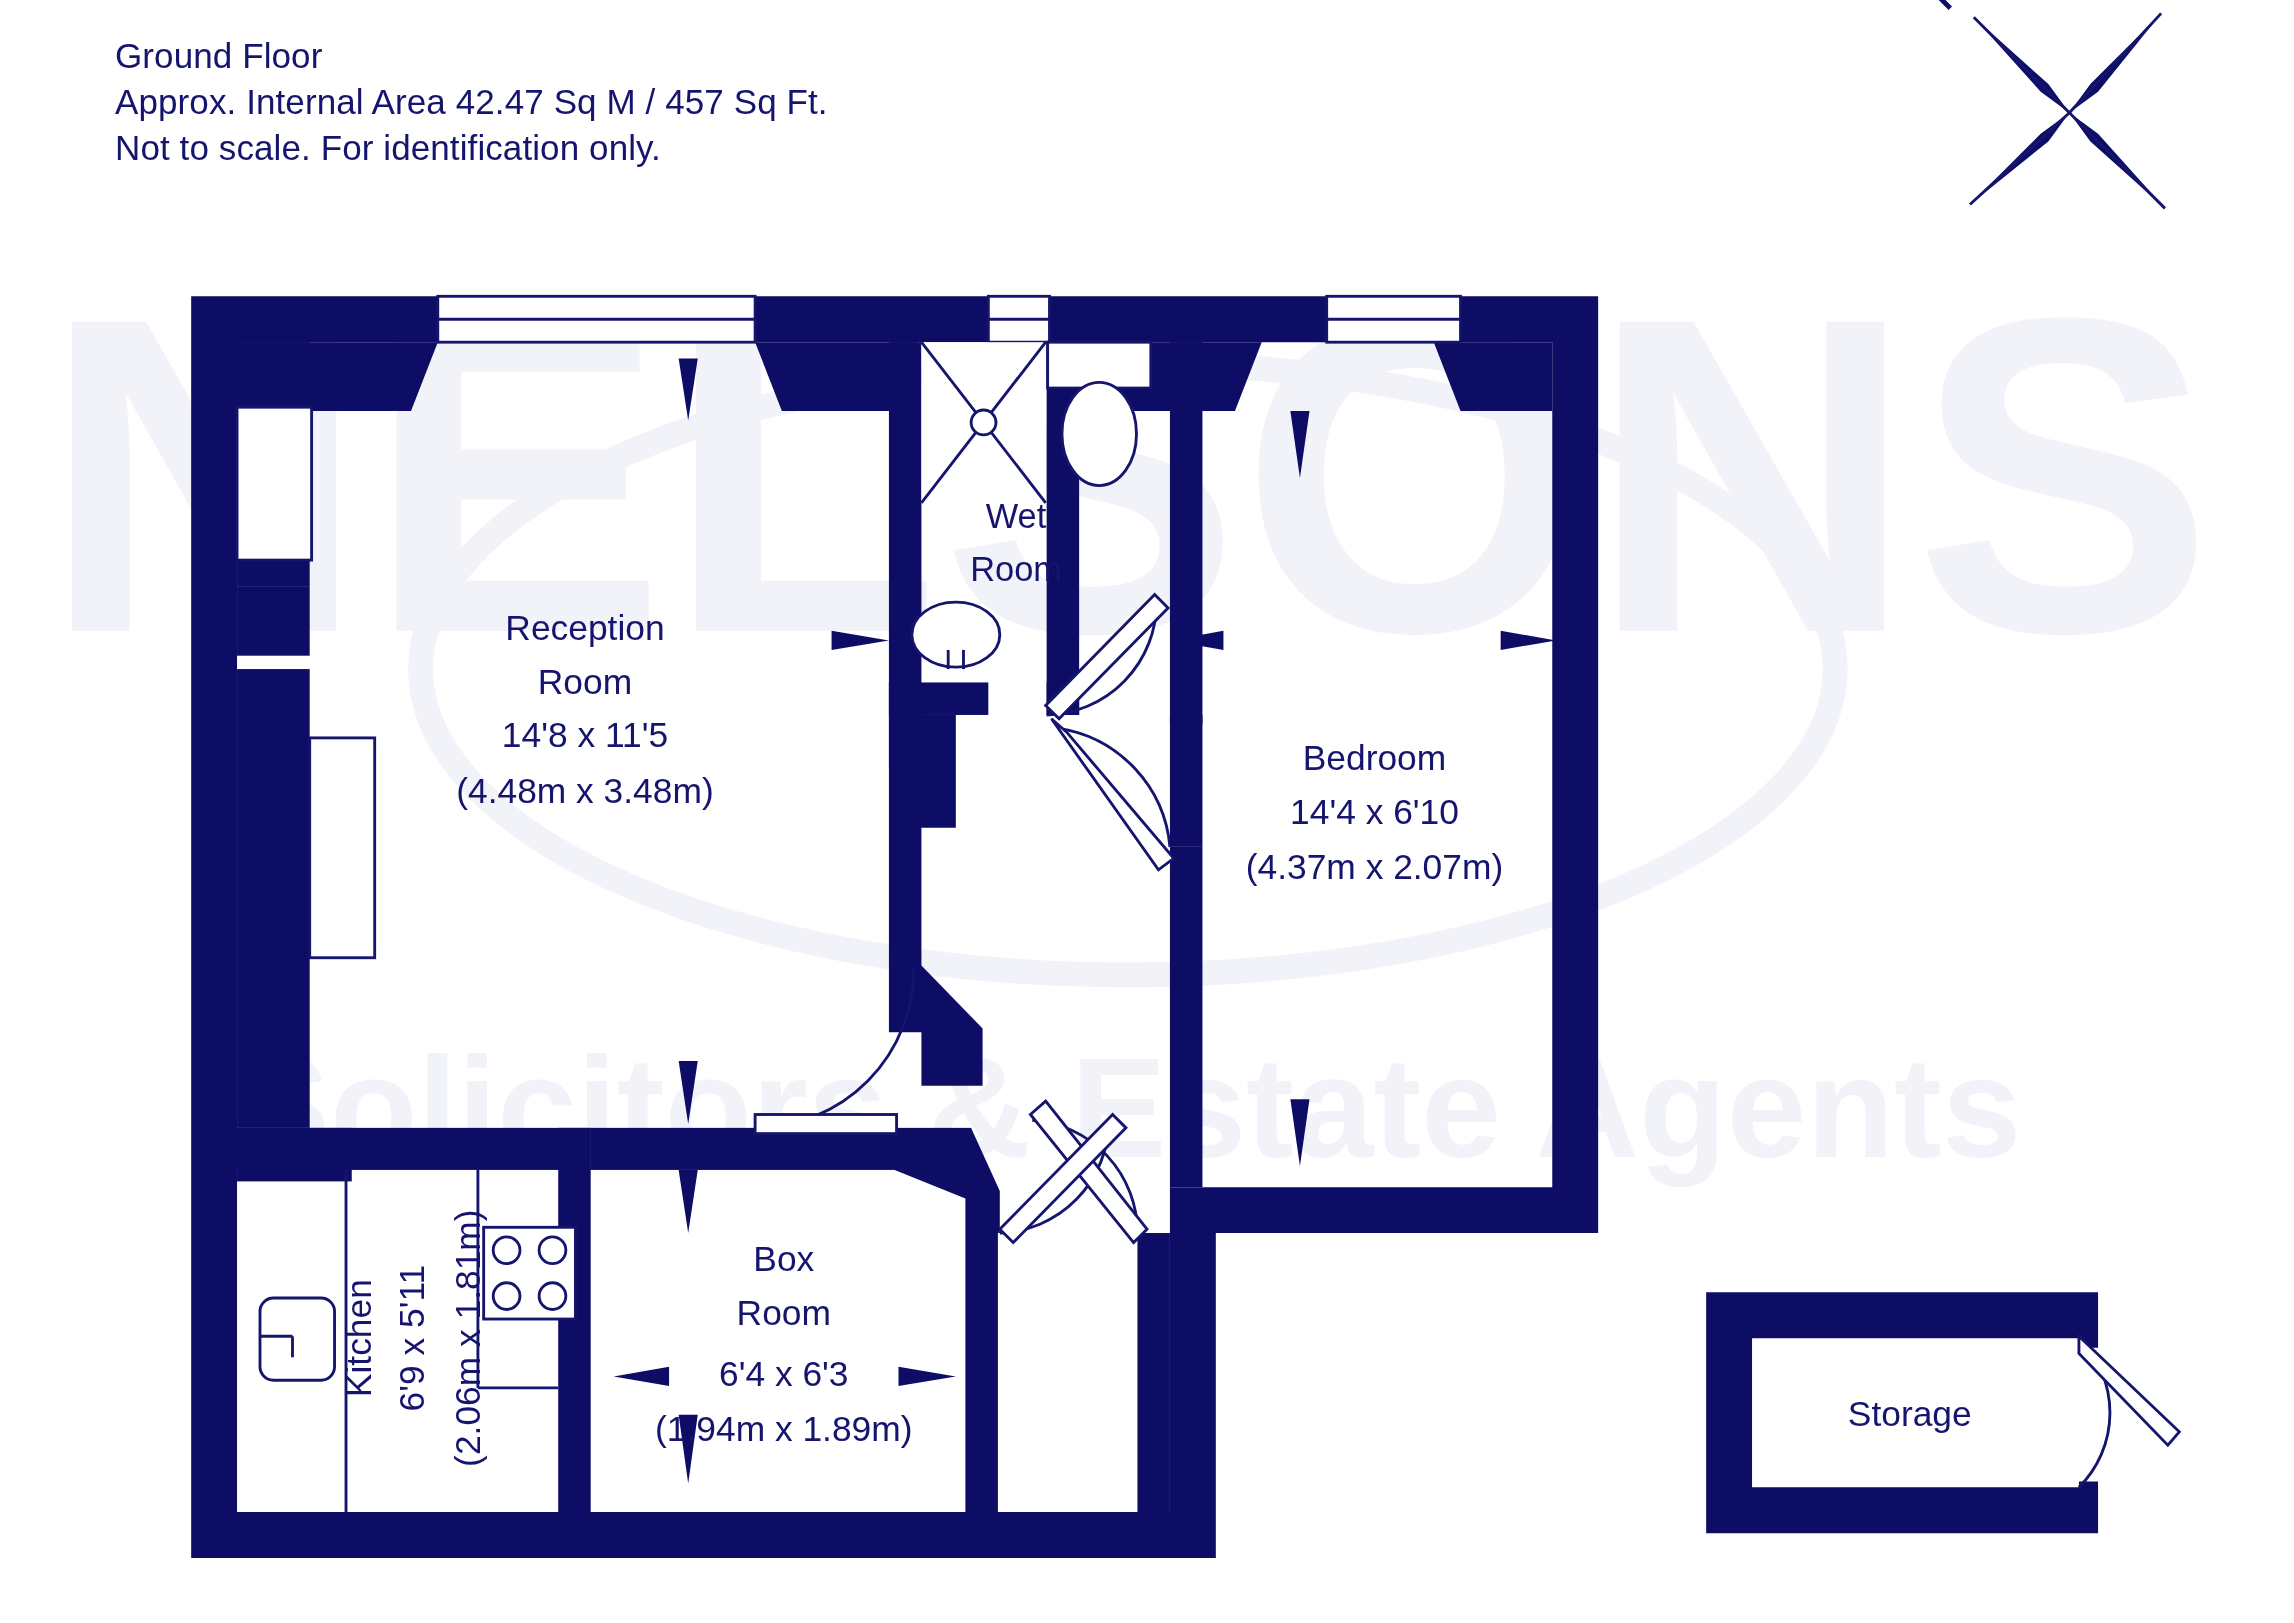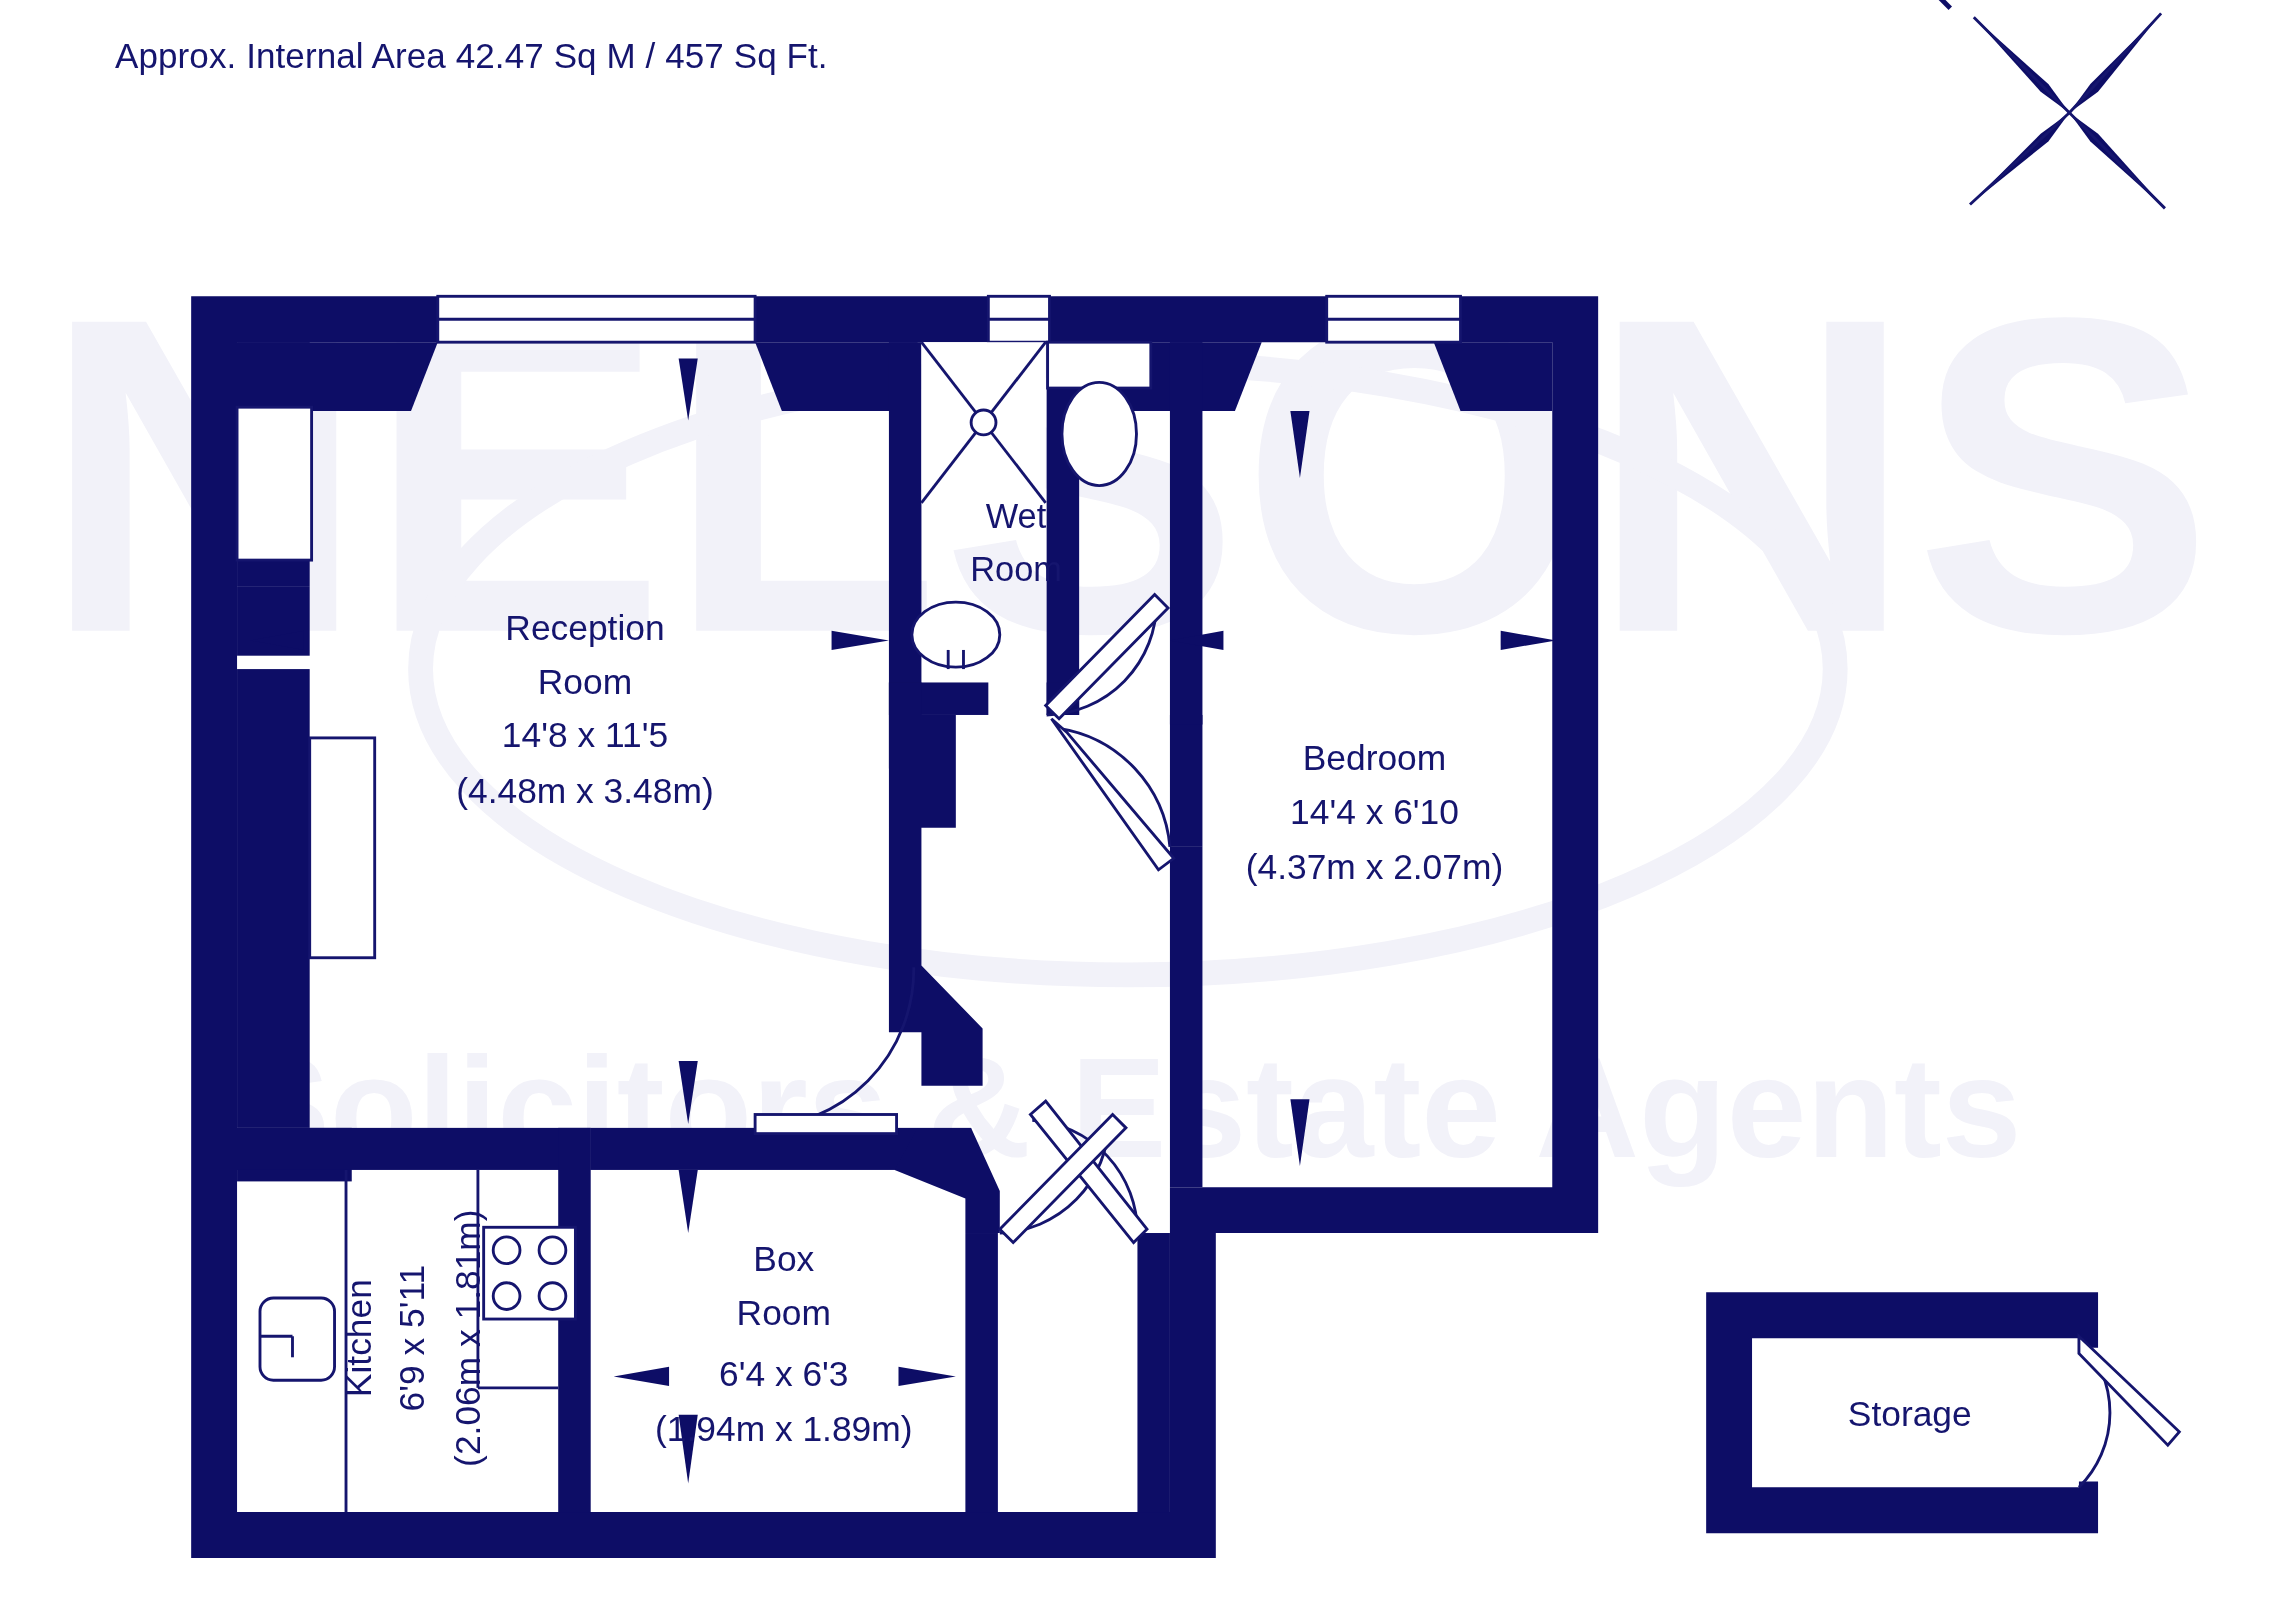--- a/index.html
+++ b/index.html
@@ -28,21 +28,23 @@
   .thin{fill:none;stroke:#15156e;stroke-width:3;}
   .thin2{fill:#ffffff;stroke:#15156e;stroke-width:3;}
   .arrowmk{fill:#0d0d66;}
 </style>
 </head>
 <body>
 
 <div id="plan-root">
 
   <div class="hdr">
+    <div>Ground Floor</div>
     <div>Approx. Internal Area 42.47 Sq M / 457 Sq Ft.</div>
+    <div>Not to scale. For identification only.</div>
   </div>
 
   <svg class="plan" viewBox="0 0 2400 1698">
 
     <g>
       <text class="wm-text" x="1180" y="660" font-size="470" text-anchor="middle">NELSONS</text>
       <ellipse cx="1180" cy="700" rx="740" ry="320" fill="none" stroke="#f2f2f9" stroke-width="26"></ellipse>
       <text class="wm-text" x="1180" y="1210" font-size="150" text-anchor="middle" font-weight="400">Solicitors &amp; Estate Agents</text>
     </g>
 

